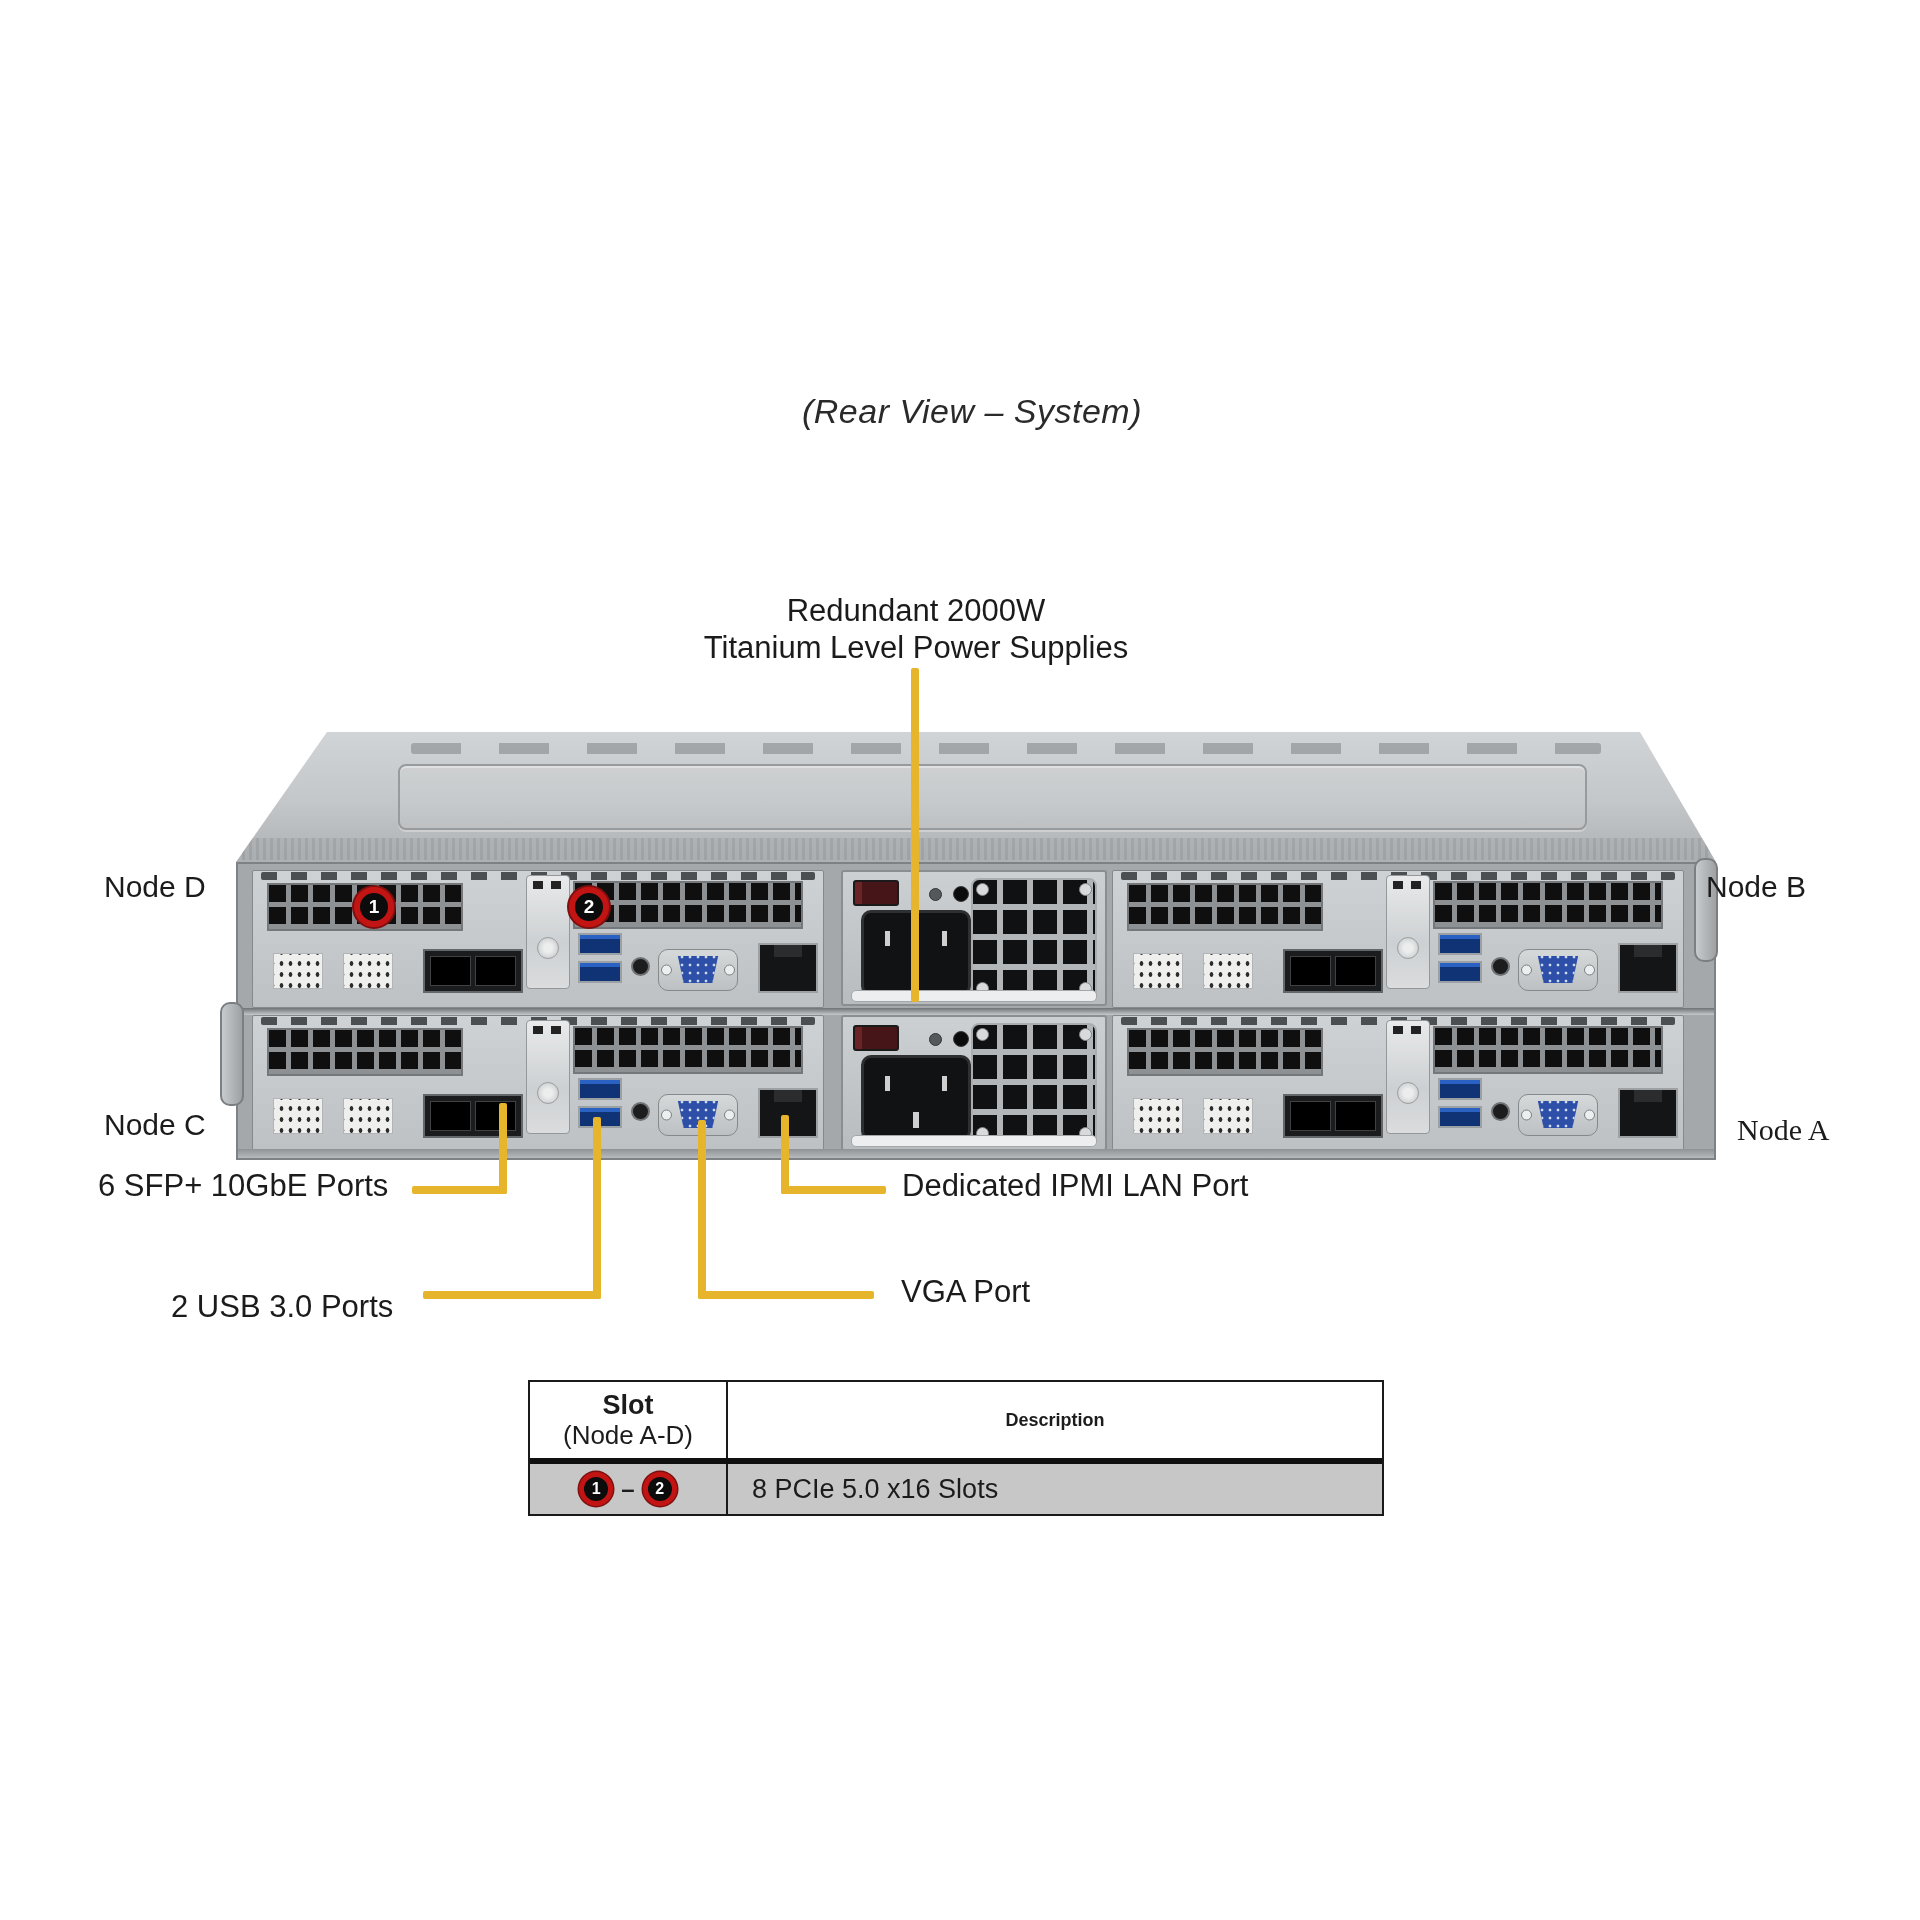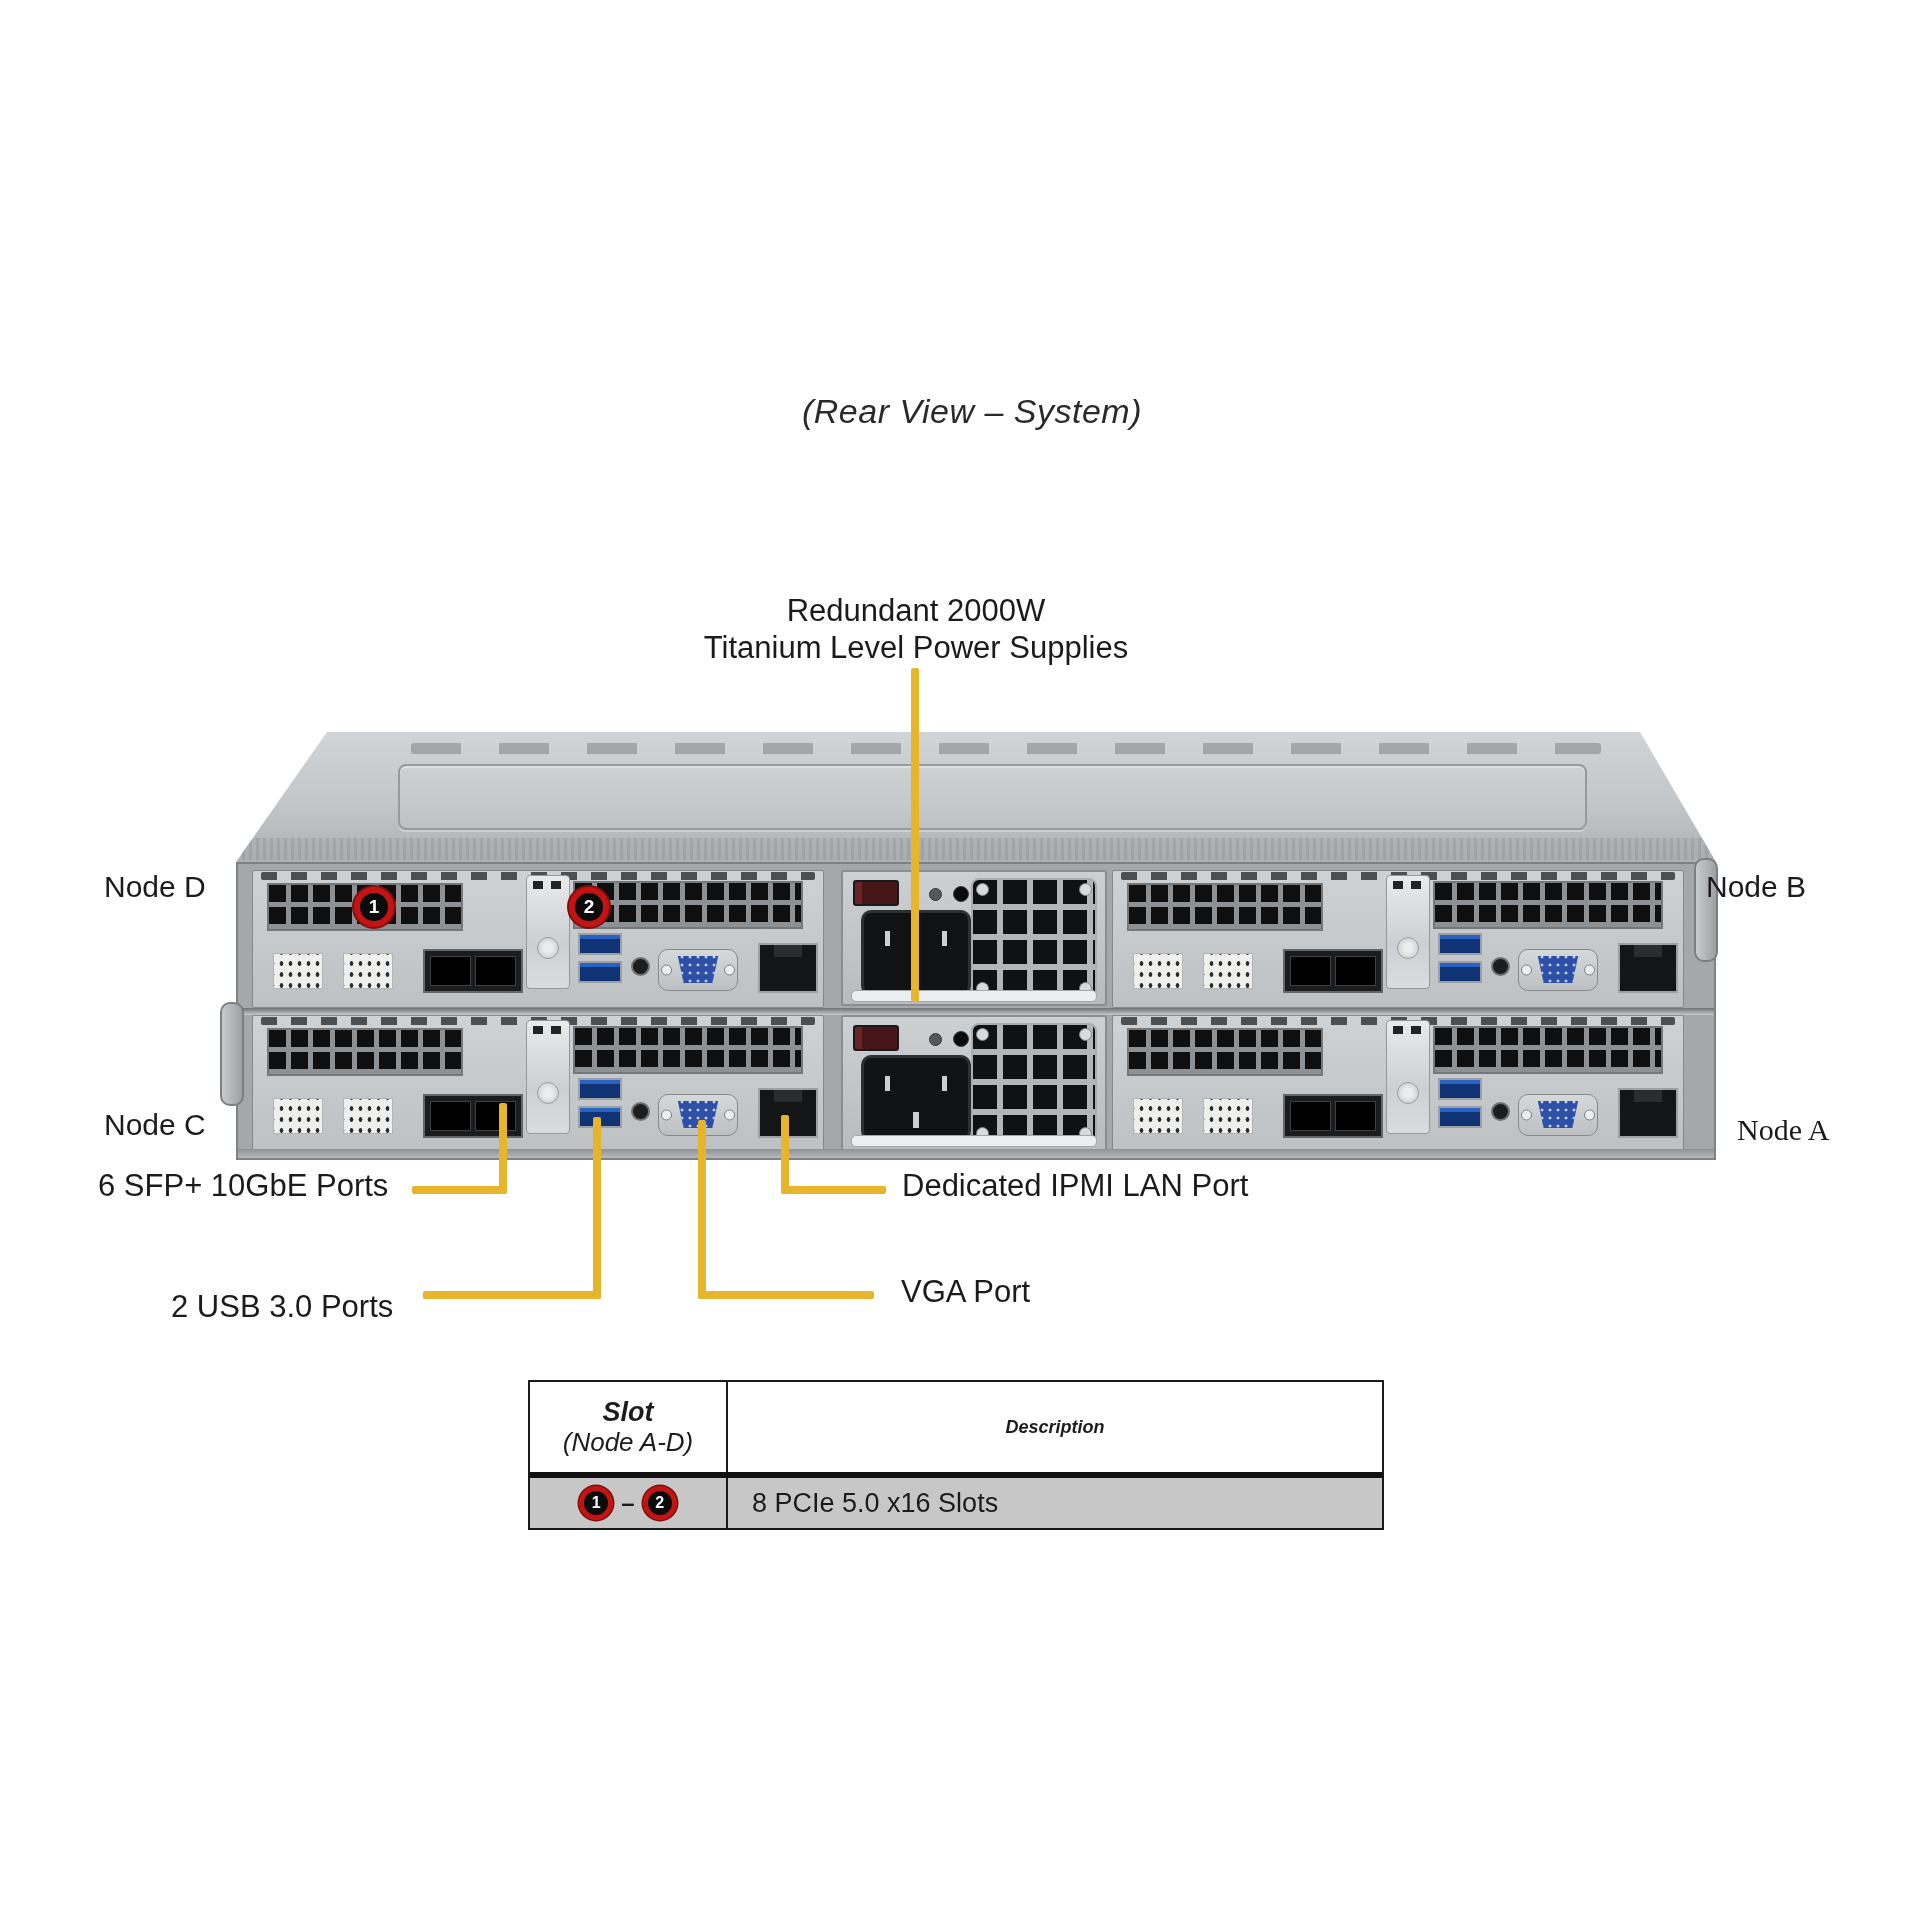--- a/index.html
+++ b/index.html
@@ -137,21 +137,21 @@
   .handle-l{left:220px;top:1002px;width:20px;height:100px;}
   .handle-r{left:1694px;top:858px;width:20px;height:100px;}
   .cbadge{position:absolute;width:40px;height:40px;box-sizing:border-box;border-radius:50%;
     background:#0c0c0c;border:6px solid var(--badge-red,#C31414);box-shadow:0 0 0 2px #7d0f0f;
     color:#fff;font-weight:bold;font-size:19px;display:flex;align-items:center;justify-content:center;z-index:4;}
   .cb1{left:116px;top:23px;} .cb2{left:331px;top:23px;}
   
   .spec-table{position:absolute;left:528px;top:1380px;width:856px;border:2px solid #1a1a1a;
     background:#fff;z-index:4;box-sizing:border-box;}
   .tr{display:flex;}
-  .th-row{height:90px;font-style:italic;}
+  .th-row{height:76px;}
   .td-row{height:50px;background:var(--row-gray,#C7C7C7);}
   .c1{width:198px;flex:0 0 198px;border-right:2px solid #1a1a1a;display:flex;flex-direction:column;
     align-items:center;justify-content:center;box-sizing:border-box;}
   .c2{flex:1;display:flex;align-items:center;box-sizing:border-box;}
   .th-row .c2{justify-content:center;}
   .th1{font-weight:bold;font-size:27px;line-height:30px;}
   .th1b{font-size:26px;line-height:30px;}
   .th2{font-weight:bold;font-size:18px;}
   .thick-sep{height:6px;background:#101010;}
   .badge-cell{flex-direction:row;gap:8px;}

